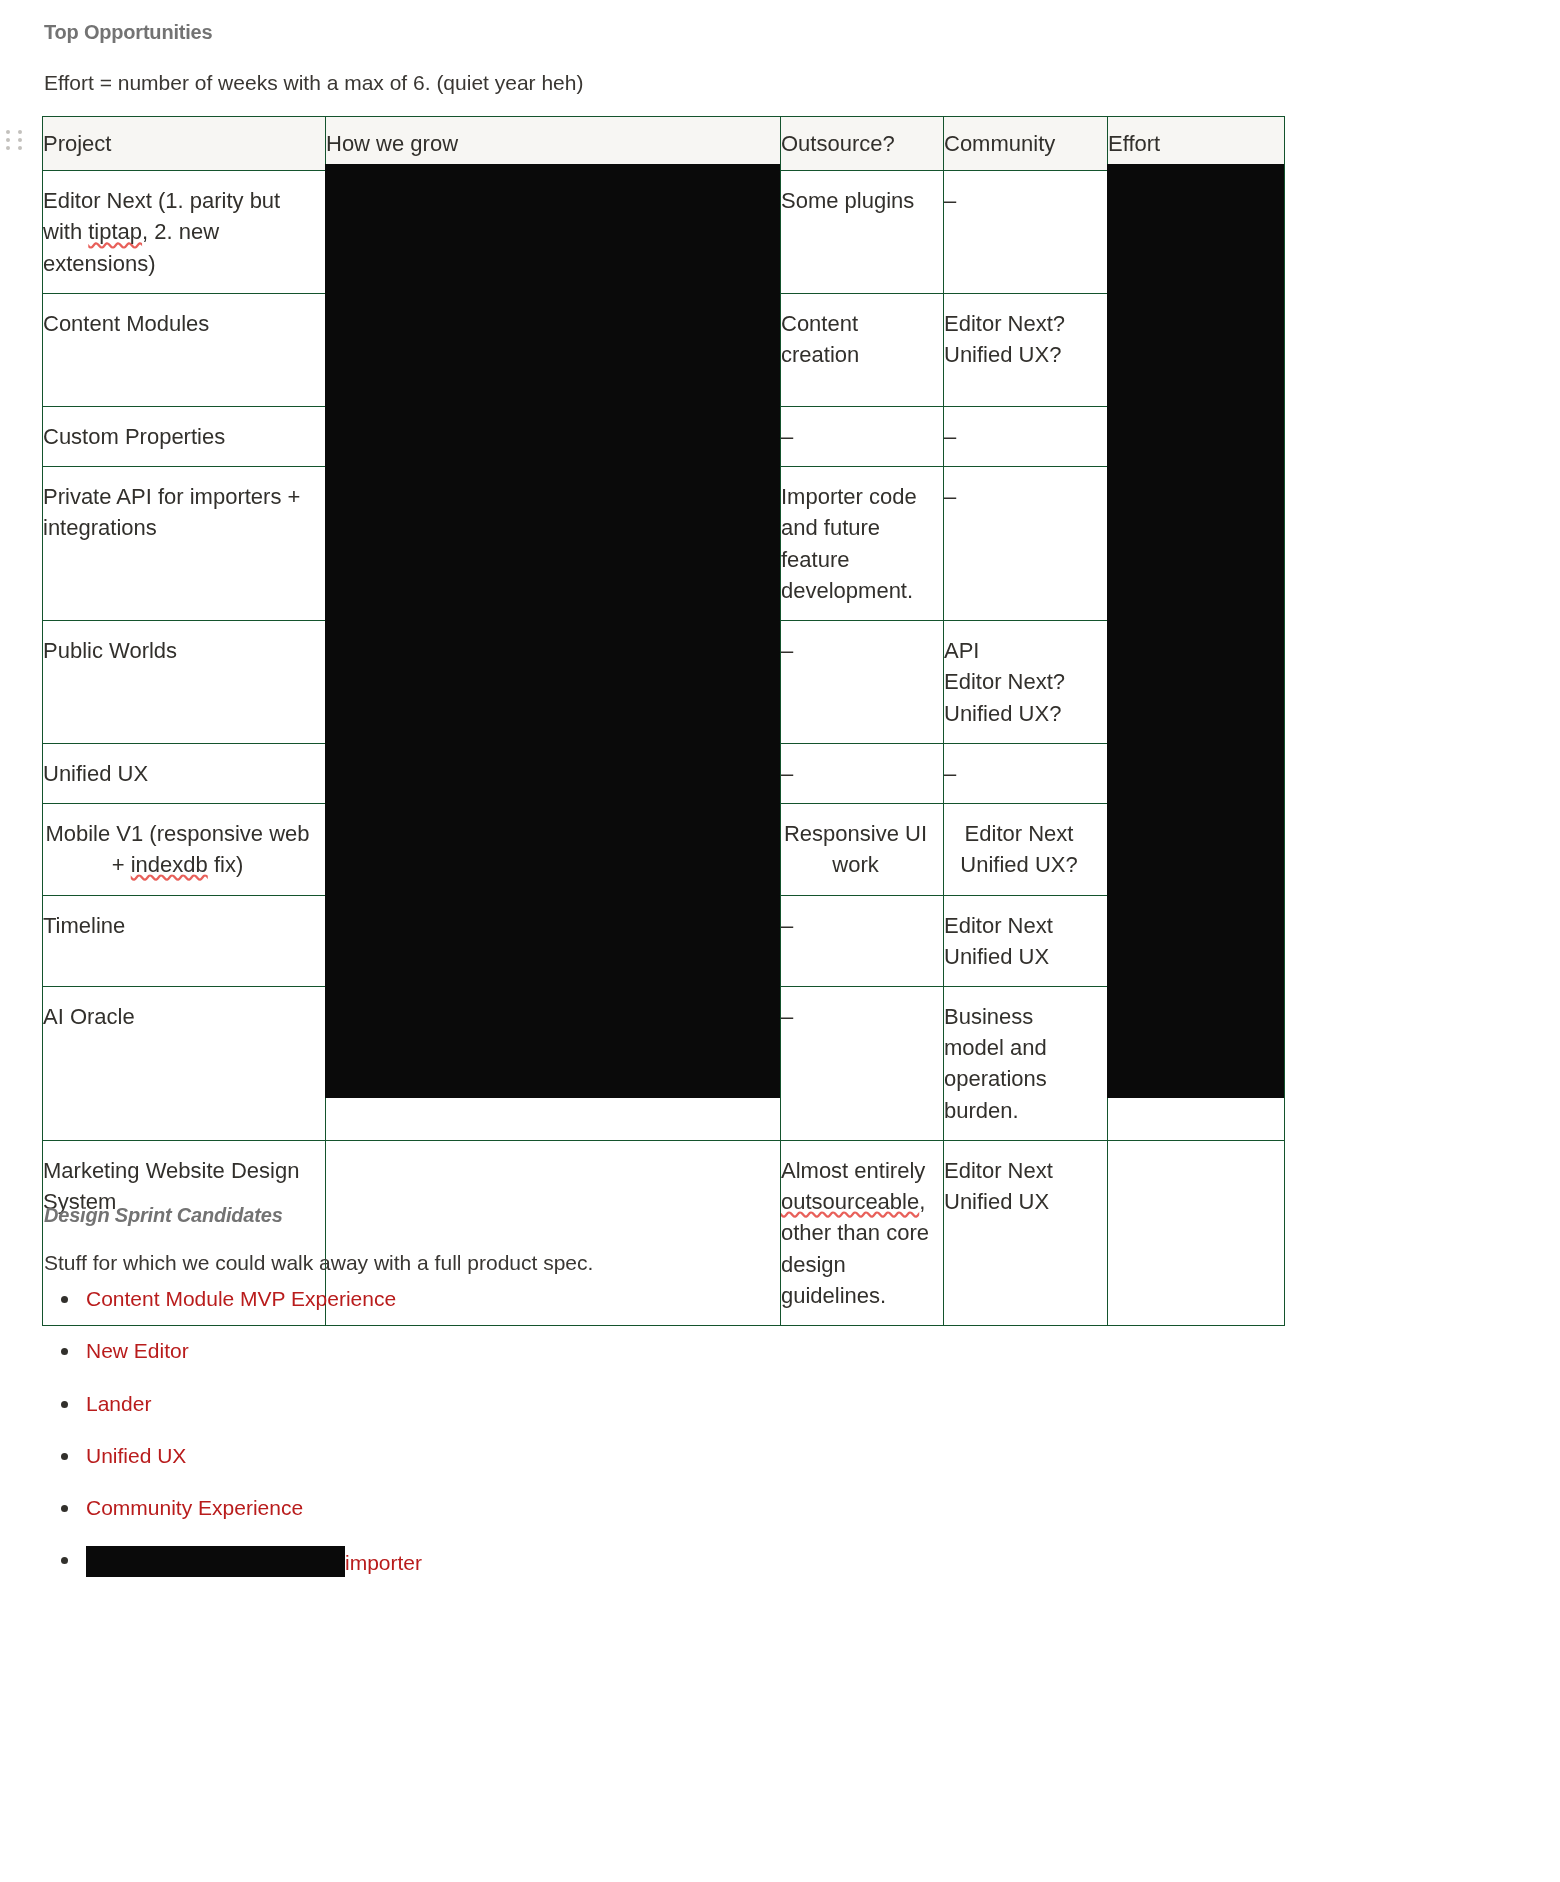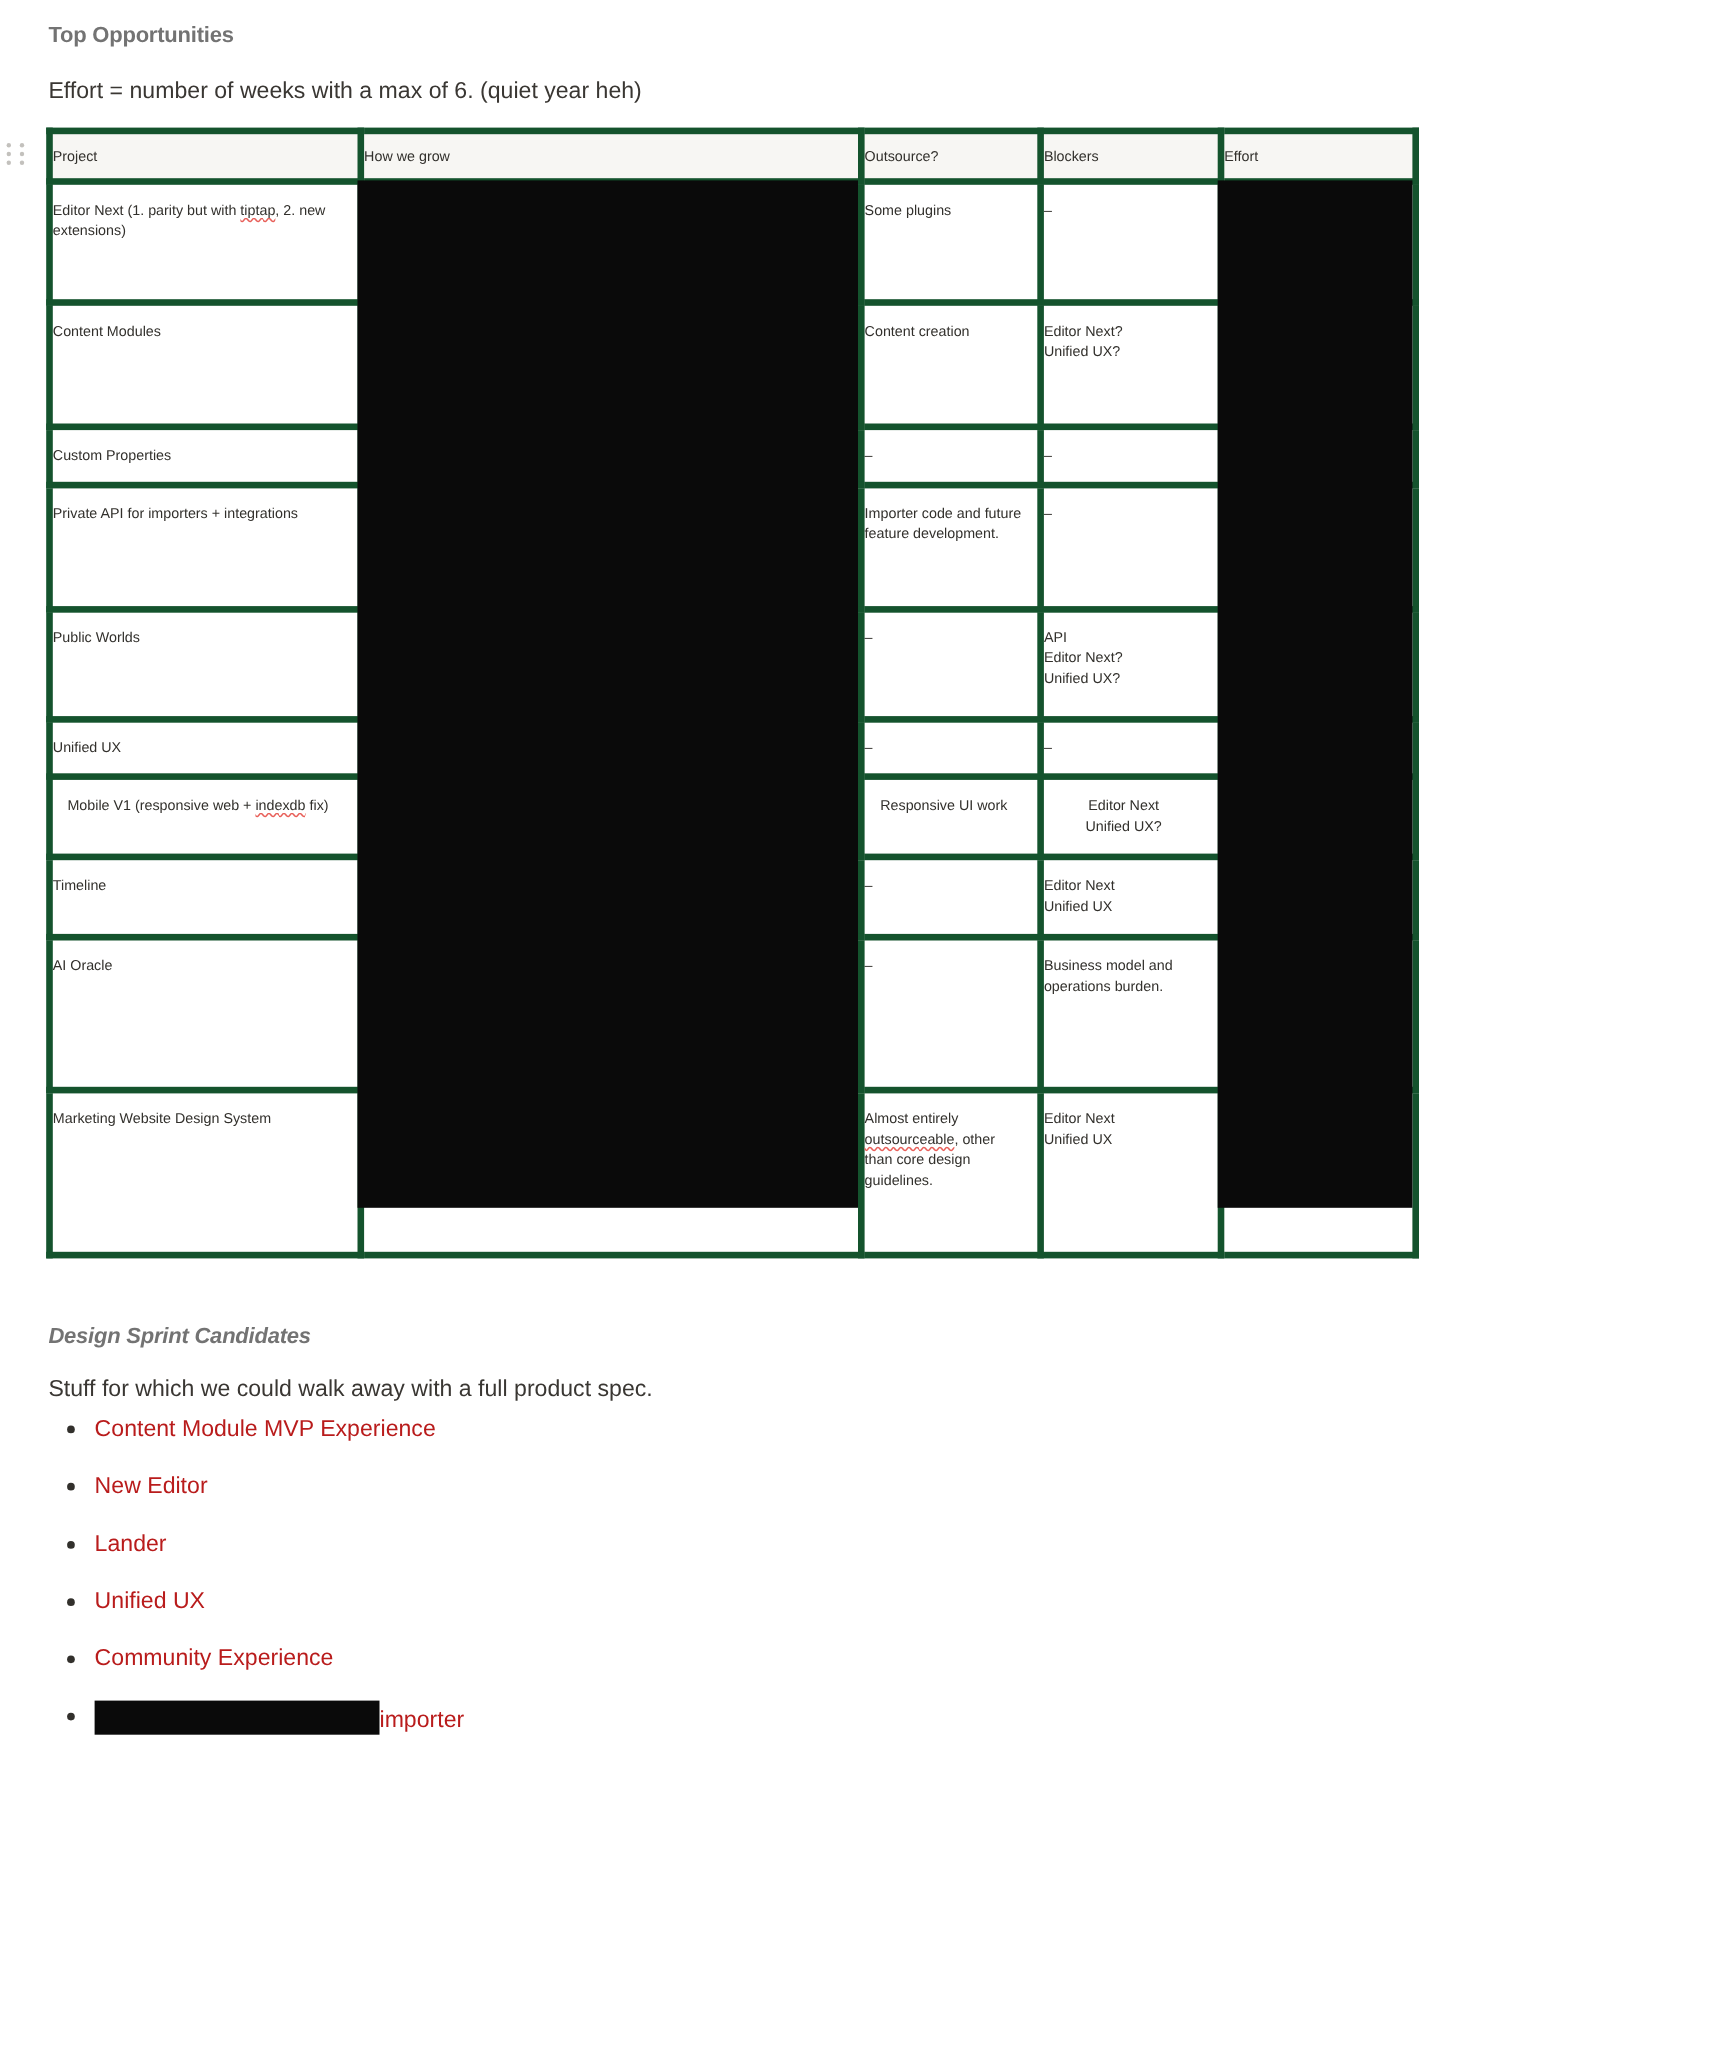--- a/index.html
+++ b/index.html
@@ -83,25 +83,25 @@
     table-layout: fixed;
     background: #ffffff;
   }
   table.opps col.c-project   { width: 283px; }
   table.opps col.c-grow      { width: 455px; }
   table.opps col.c-outsource { width: 163px; }
   table.opps col.c-blockers  { width: 164px; }
   table.opps col.c-effort    { width: 177px; }
 
   table.opps th, table.opps td {
-    border: 6px solid #14532d;
+    border: 1px solid #14532d;
     vertical-align: top;
     text-align: left;
     padding: 14px 13px 14px 0;
-    font-size: 13px;
+    font-size: 22px;
     line-height: 1.42;
     font-weight: 400;
     color: #32302c;
     word-wrap: break-word;
   }
   table.opps thead th {
     background: #f7f6f3;
     font-weight: 400;
     color: #32302c;
     height: 45px;
@@ -212,21 +212,21 @@
           <col class="c-grow">
           <col class="c-outsource">
         <col class="c-blockers">
           <col class="c-effort">
       </colgroup>
       <thead>
         <tr>
           <th>Project</th>
           <th>How we grow</th>
           <th>Outsource?</th>
-          <th>Blockers</th>
+          <th>Community</th>
           <th>Effort</th>
         </tr>
       </thead>
       <tbody>
 
         <tr data-rowh="r0">
           <td><span>Editor Next (1. parity but with </span><span class="spell">tiptap</span><span>, 2. new extensions)</span></td>
           <td></td>
           <td>Some plugins</td>
           <td>–</td>

